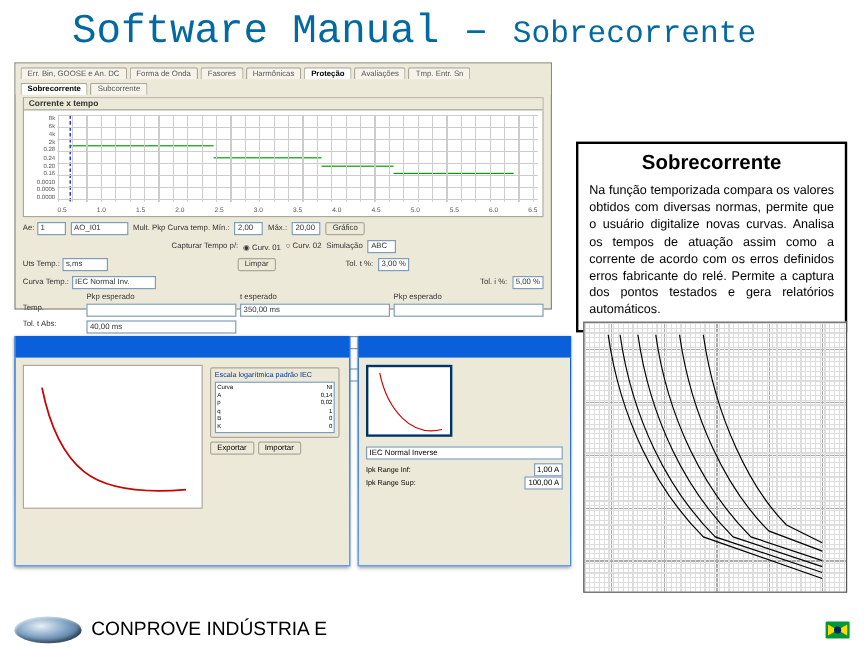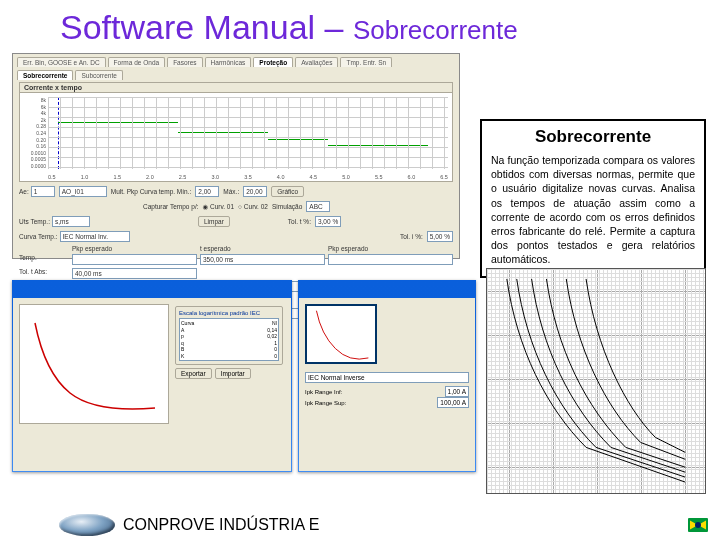--- a/index.html
+++ b/index.html
@@ -7,21 +7,22 @@
     width: 720px;
     height: 540px;
     background: #fff;
     font-family: Arial, sans-serif;
     position: relative;
     overflow: hidden;
   }
   .title {
     font-size: 34px;
     padding: 8px 0 6px 60px;
-    color: #6d28d9;
+    color: #0369a1;
+    font-family: Liberation Mono, monospace;
   }
   .title .sub {
     font-size: 26px;
   }
   .content {
     position: relative;
     padding: 0 12px;
   }
   .main-screenshot {
     width: 448px;
@@ -264,21 +265,20 @@
   }
   .loglog svg { width: 100%; height: 100%; }
   .footer {
     position: absolute;
     bottom: 4px;
     left: 0; right: 0;
     display: flex;
     align-items: center;
     gap: 8px;
     padding: 0 12px;
-    margin-left: 47px;
   }
   .logo-oval {
     width: 56px;
     height: 22px;
     border-radius: 50%;
     background: radial-gradient(ellipse at 40% 35%, #e8eff6 0%, #7fa3c4 45%, #2b4a6e 100%);
     box-shadow: inset 1px 1px 2px rgba(255,255,255,.6), inset -2px -2px 3px rgba(0,0,0,.4);
   }
   .footer-text {
     font-size: 16px;

